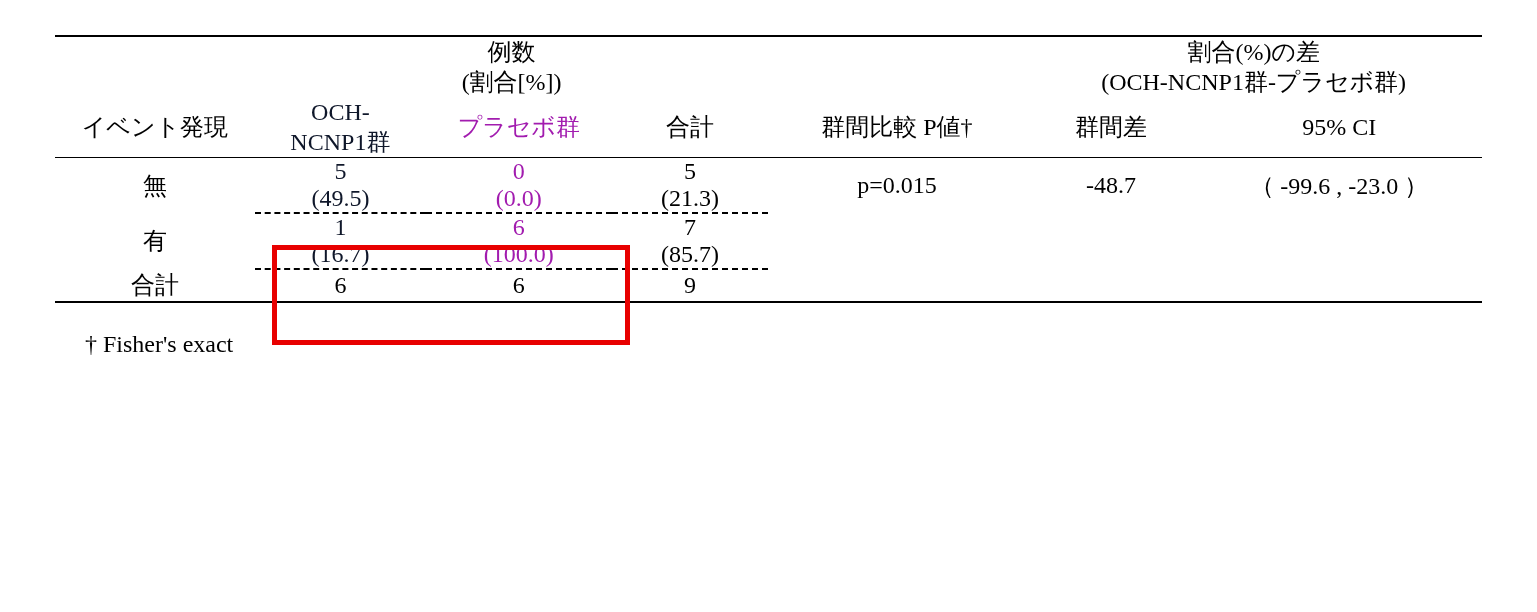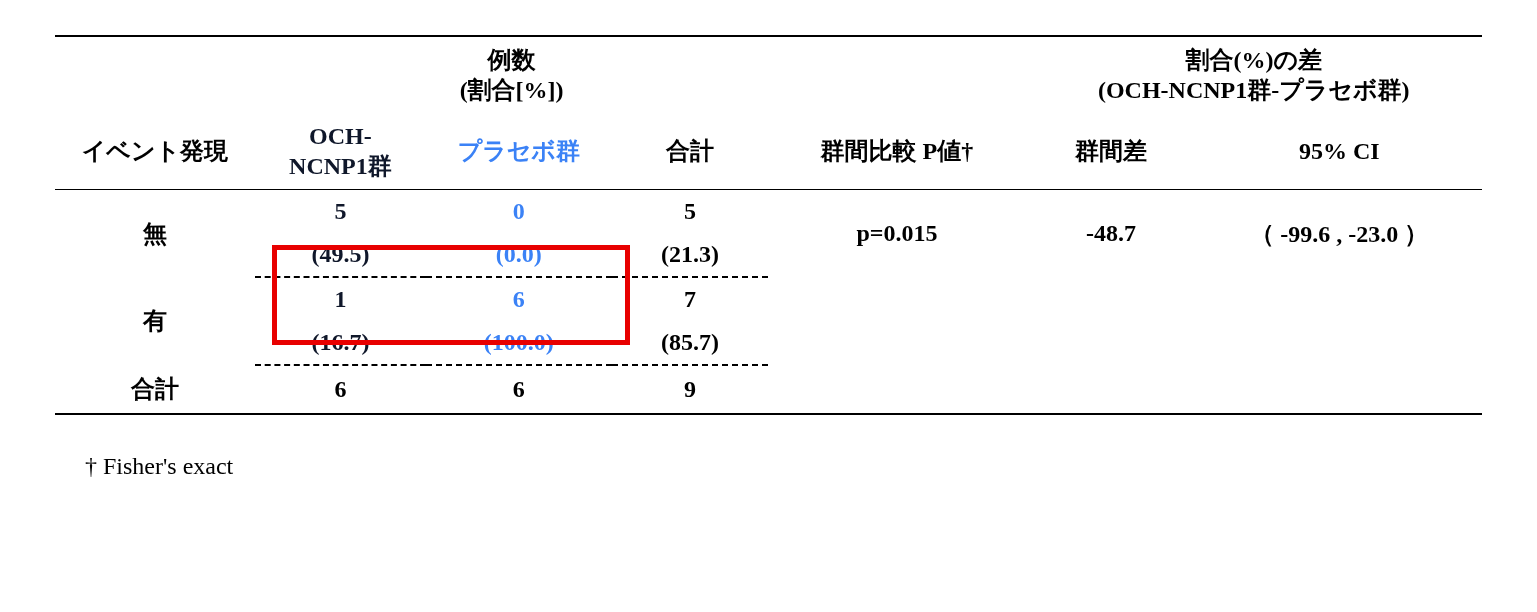--- a/index.html
+++ b/index.html
@@ -9,42 +9,42 @@
       font-size: 24px;
       color: #000;
       background: #fff;
     }
     .tbl {
       border-collapse: collapse;
       width: 100%;
     }
     .tbl td, .tbl th {
       text-align: center;
-      padding: 8px 8px;
+      padding: 0 8px;
       vertical-align: middle;
-      font-weight: bold;
+      font-weight: normal;
     }
     .top-rule   { border-top: 2.5px solid #000; }
     .mid-rule   { border-bottom: 1.5px solid #000; }
     .dashed     { border-bottom: 2px dashed #000; }
     .bot-rule   { border-bottom: 2.5px solid #000; }
     .blue  { color: #0f172a; }
-    .green { color: #3b82f6; }
+    .green { color: #a21caf; }
 
     
     .wrap { position: relative; }
     .redbox {
       position: absolute;
       border: 5px solid #e80000;
       pointer-events: none;
       box-sizing: border-box;
     }
 
     .footnote {
-      margin-top: 38px;
+      margin-top: 28px;
       padding-left: 30px;
       font-size: 24px;
     }
 
     .twoline { line-height: 1.25; }
     .stack   { display: block; }
   </style>
 </head>
 <body>
 

